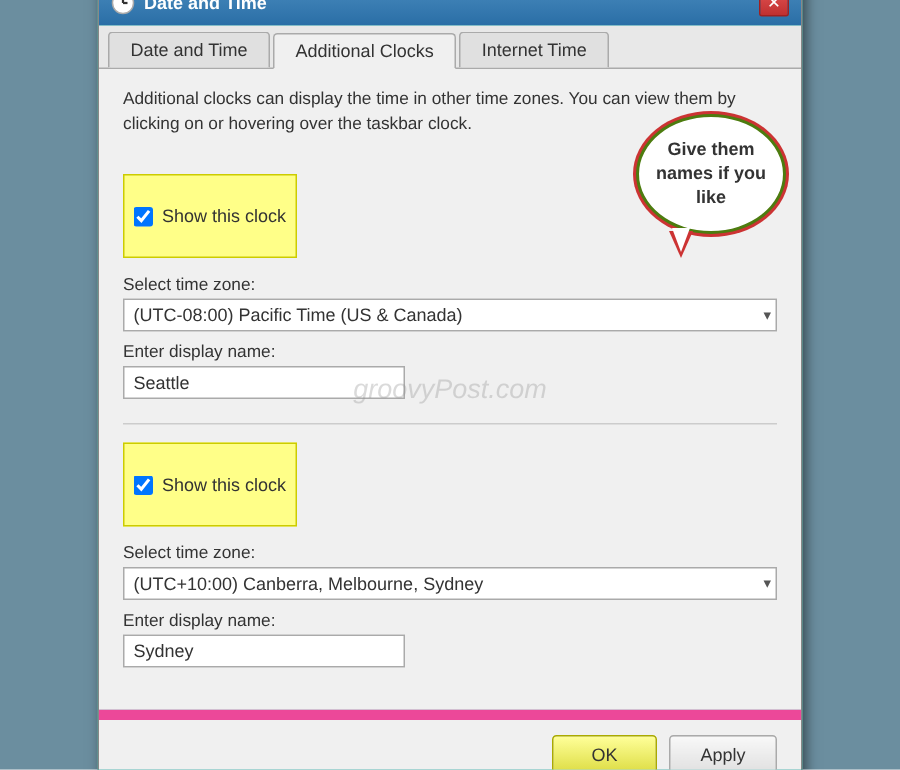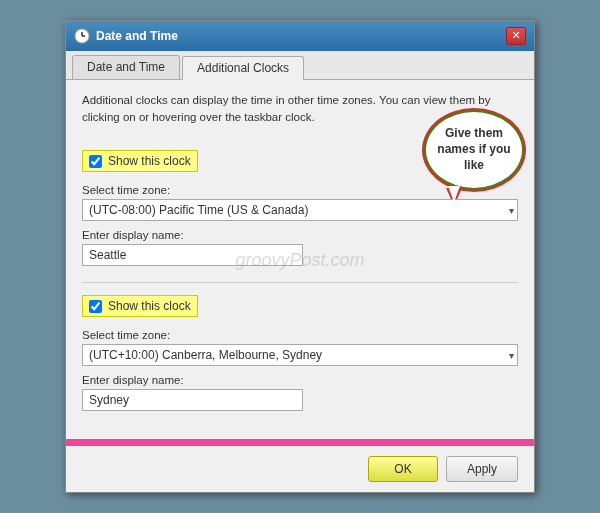--- a/index.html
+++ b/index.html
@@ -96,21 +96,21 @@
     }
     .section {
       margin-bottom: 16px;
     }
     .checkbox-row {
       display: flex;
       align-items: center;
       gap: 6px;
       background: #ffff88;
       border: 1px solid #cccc00;
-      padding: 3px 6px;
+      padding: 20px 6px;
       margin-bottom: 6px;
       display: inline-flex;
     }
     .checkbox-row input[type="checkbox"] {
       margin: 0;
     }
     .checkbox-label {
       font-size: 12px;
       color: #333;
     }
@@ -137,21 +137,21 @@
     .select-arrow {
       position: absolute;
       right: 4px;
       top: 50%;
       transform: translateY(-50%);
       pointer-events: none;
       font-size: 10px;
       color: #555;
     }
     input[type="text"] {
-      width: 221px;
+      width: 188px;
       padding: 3px 6px;
       border: 1px solid #aaa;
       background: white;
       font-size: 12px;
       color: #333;
     }
     .separator {
       border: none;
       border-top: 1px solid #ccc;
       margin: 4px 0 12px;
@@ -249,20 +249,21 @@
         <line x1="8" y1="8" x2="11" y2="8" stroke="#333" stroke-width="1.5"></line>
       </svg>
       <span class="title-text">Date and Time</span>
     </div>
     <div class="close-btn">✕</div>
   </div>
 
   <div class="tabs">
     <div class="tab">Date and Time</div>
     <div class="tab active">Additional Clocks</div>
+    <div class="tab">Internet Time</div>
   </div>
 
   <div class="content">
     <div class="watermark">groovyPost.com</div>
 
     <div class="annotation-bubble">
       <span>Give them names if you like</span>
     </div>
 
     <p class="description">Additional clocks can display the time in other time zones. You can view them by clicking on or hovering over the taskbar clock.</p>

